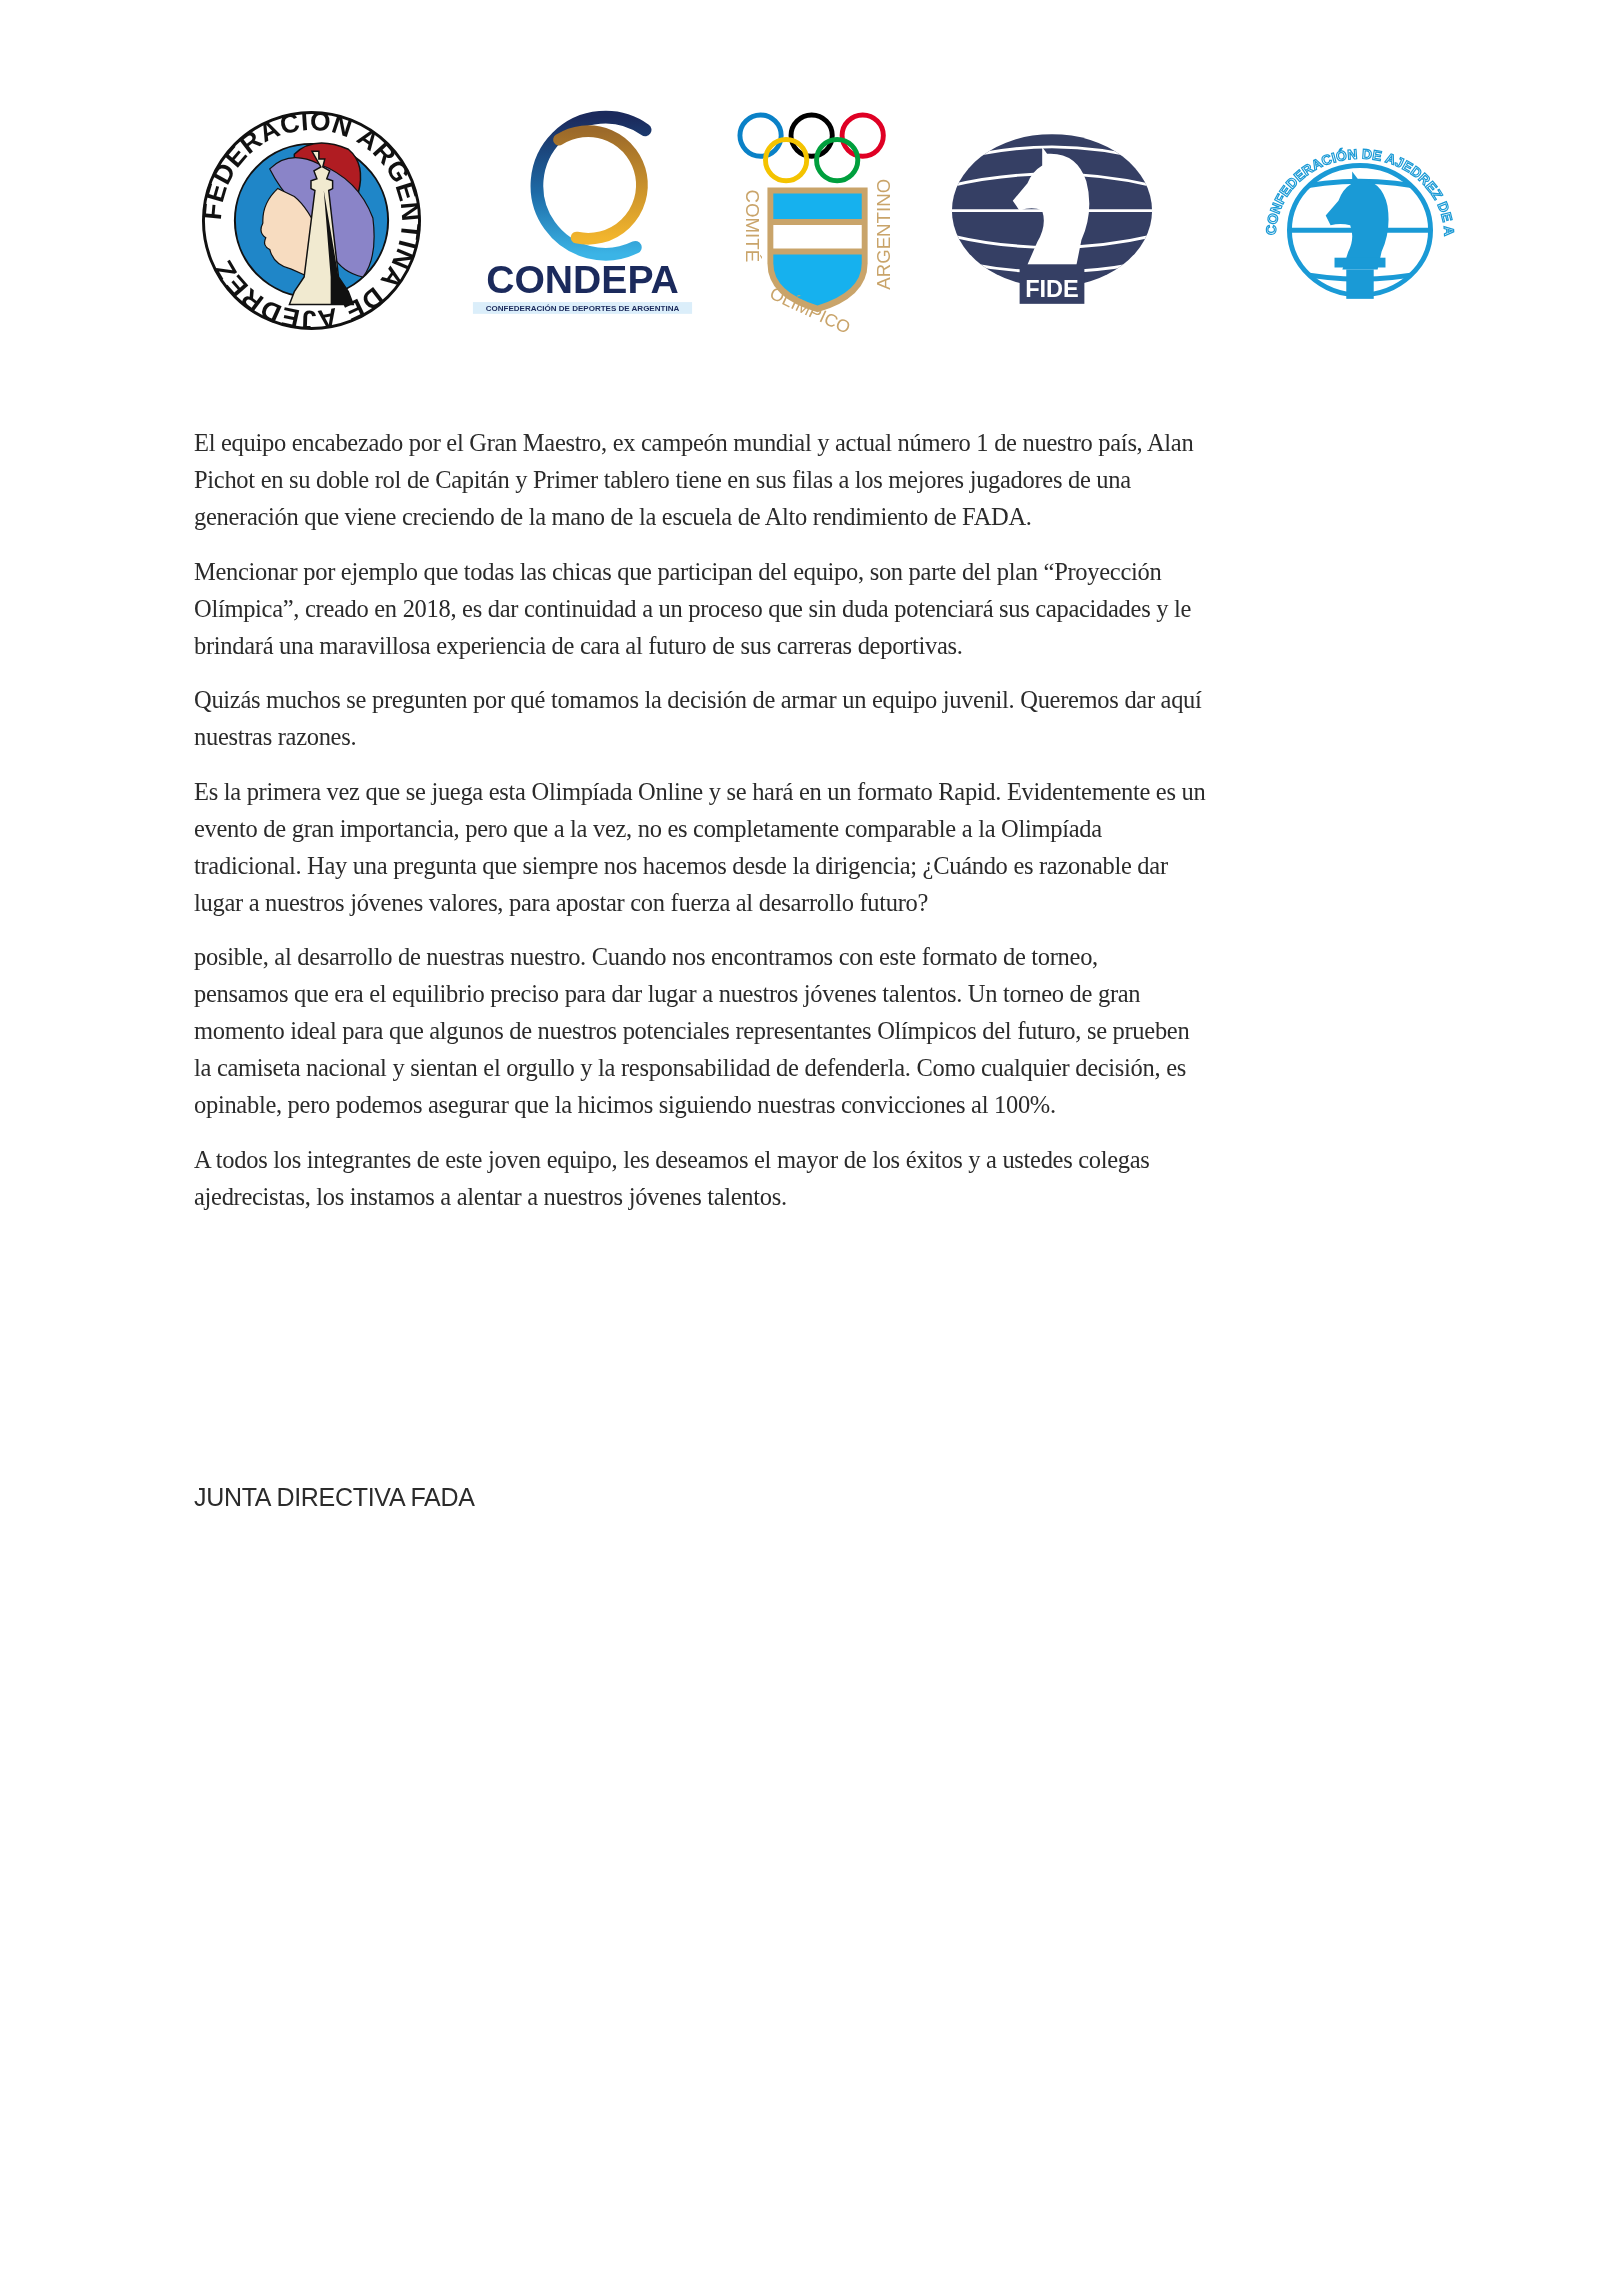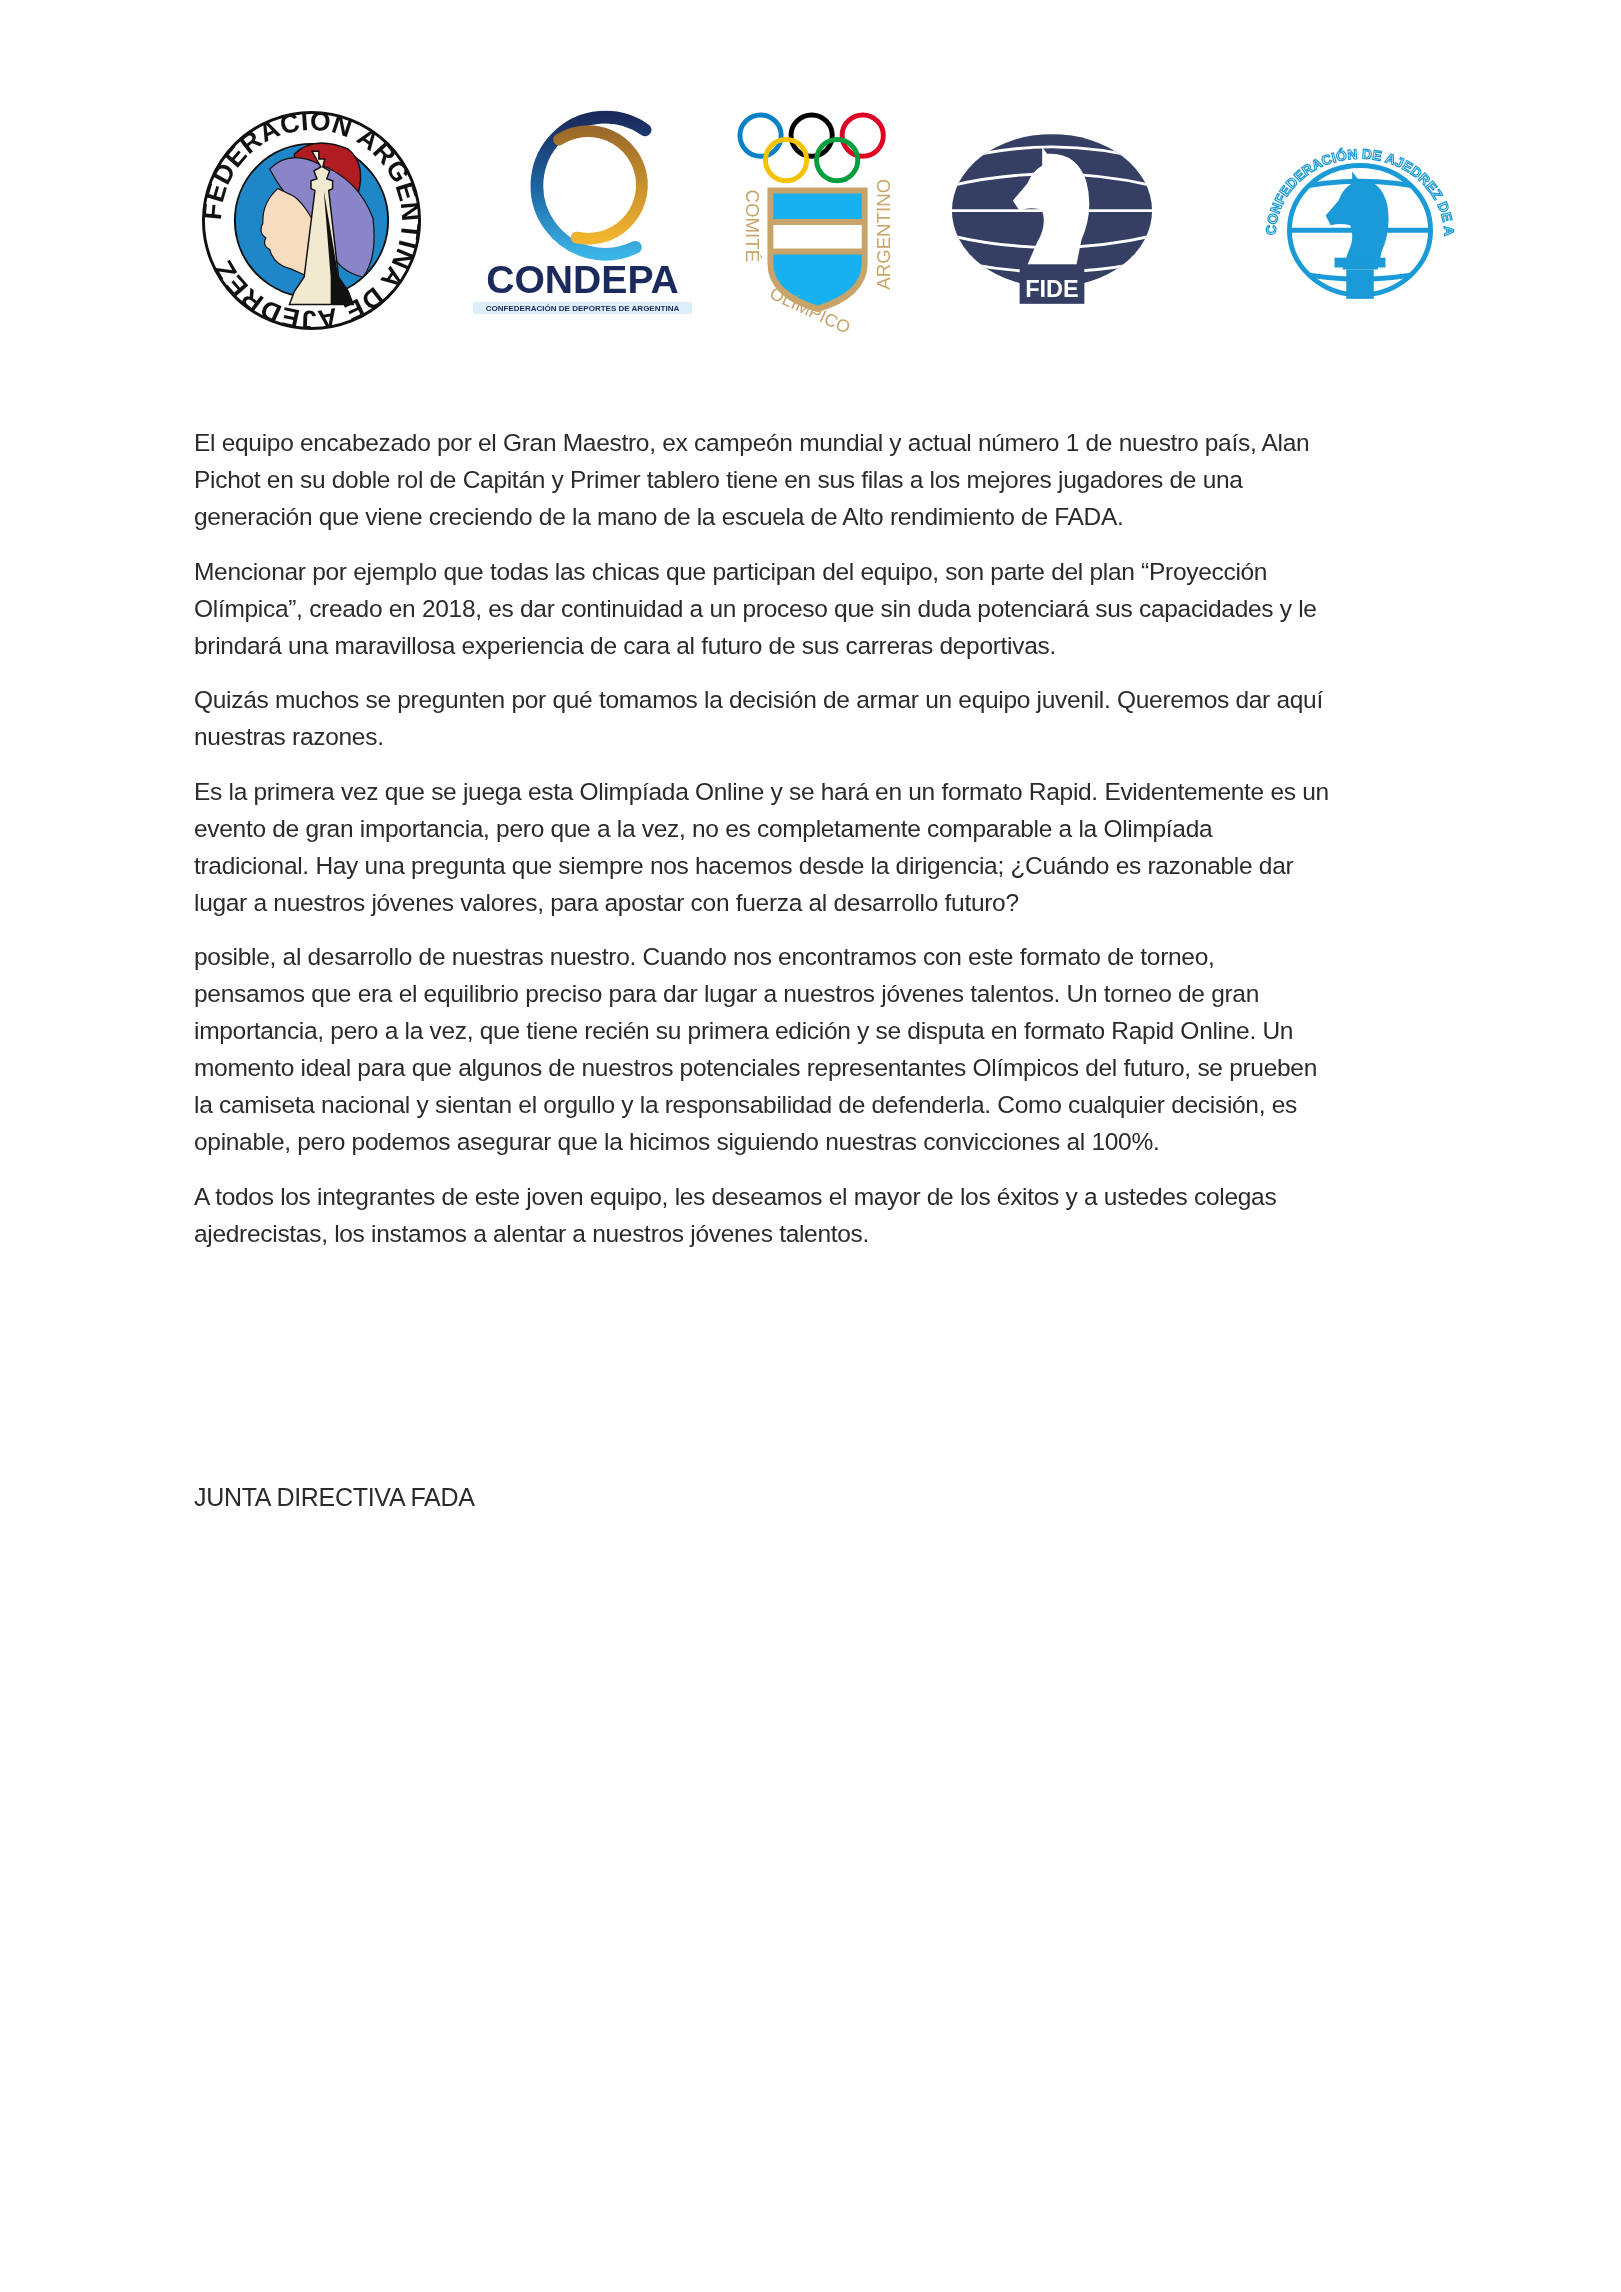--- a/index.html
+++ b/index.html
@@ -15,21 +15,21 @@
     #logo-coa { left: 733px; top: 111px; width: 172px; height: 221px; }
     #logo-fide { left: 949px; top: 132px; width: 206px; height: 172px; }
     #logo-cda { left: 1262px; top: 132px; width: 196px; height: 172px; }
 
     .body-text {
       position: absolute; left: 194px; top: 424px; width: 1313px;
       font-family: "Liberation Sans", sans-serif;
       font-size: 24.5px; color: #2b2b2b; letter-spacing: -0.3px;
     }
     .para { margin: 0 0 17.6px 0; }
-    .line { display: block; height: 37px; line-height: 37px; white-space: nowrap; }
+    .line { display: block; height: 37px; line-height: 37px; white-space: nowrap; font-family: Liberation Serif, serif; }
 
     .signature {
       position: absolute; left: 194px; top: 1479px;
       font-family: "Liberation Sans", sans-serif;
       font-size: 25px; color: #2b2b2b; letter-spacing: -0.3px; line-height: 36px;
       white-space: nowrap;
     }
   </style>
 </head>
 <body>
@@ -162,21 +162,20 @@
       </div>
       <div class="para">
         <span class="line">Es la primera vez que se juega esta Olimpíada Online y se hará en un formato Rapid. Evidentemente es un</span>
         <span class="line">evento de gran importancia, pero que a la vez, no es completamente comparable a la Olimpíada</span>
         <span class="line">tradicional. Hay una pregunta que siempre nos hacemos desde la dirigencia; ¿Cuándo es razonable dar</span>
         <span class="line">lugar a nuestros jóvenes valores, para apostar con fuerza al desarrollo futuro?</span>
       </div>
       <div class="para">
         <span class="line">posible, al desarrollo de nuestras nuestro. Cuando nos encontramos con este formato de torneo,</span>
         <span class="line">pensamos que era el equilibrio preciso para dar lugar a nuestros jóvenes talentos. Un torneo de gran</span>
-        <span class="line">importancia, pero a la vez, que tiene recién su primera edición y se disputa en formato Rapid Online. Un</span>
         <span class="line">momento ideal para que algunos de nuestros potenciales representantes Olímpicos del futuro, se prueben</span>
         <span class="line">la camiseta nacional y sientan el orgullo y la responsabilidad de defenderla. Como cualquier decisión, es</span>
         <span class="line">opinable, pero podemos asegurar que la hicimos siguiendo nuestras convicciones al 100%.</span>
       </div>
       <div class="para">
         <span class="line">A todos los integrantes de este joven equipo, les deseamos el mayor de los éxitos y a ustedes colegas</span>
         <span class="line">ajedrecistas, los instamos a alentar a nuestros jóvenes talentos.</span>
       </div>
     </div>
 

